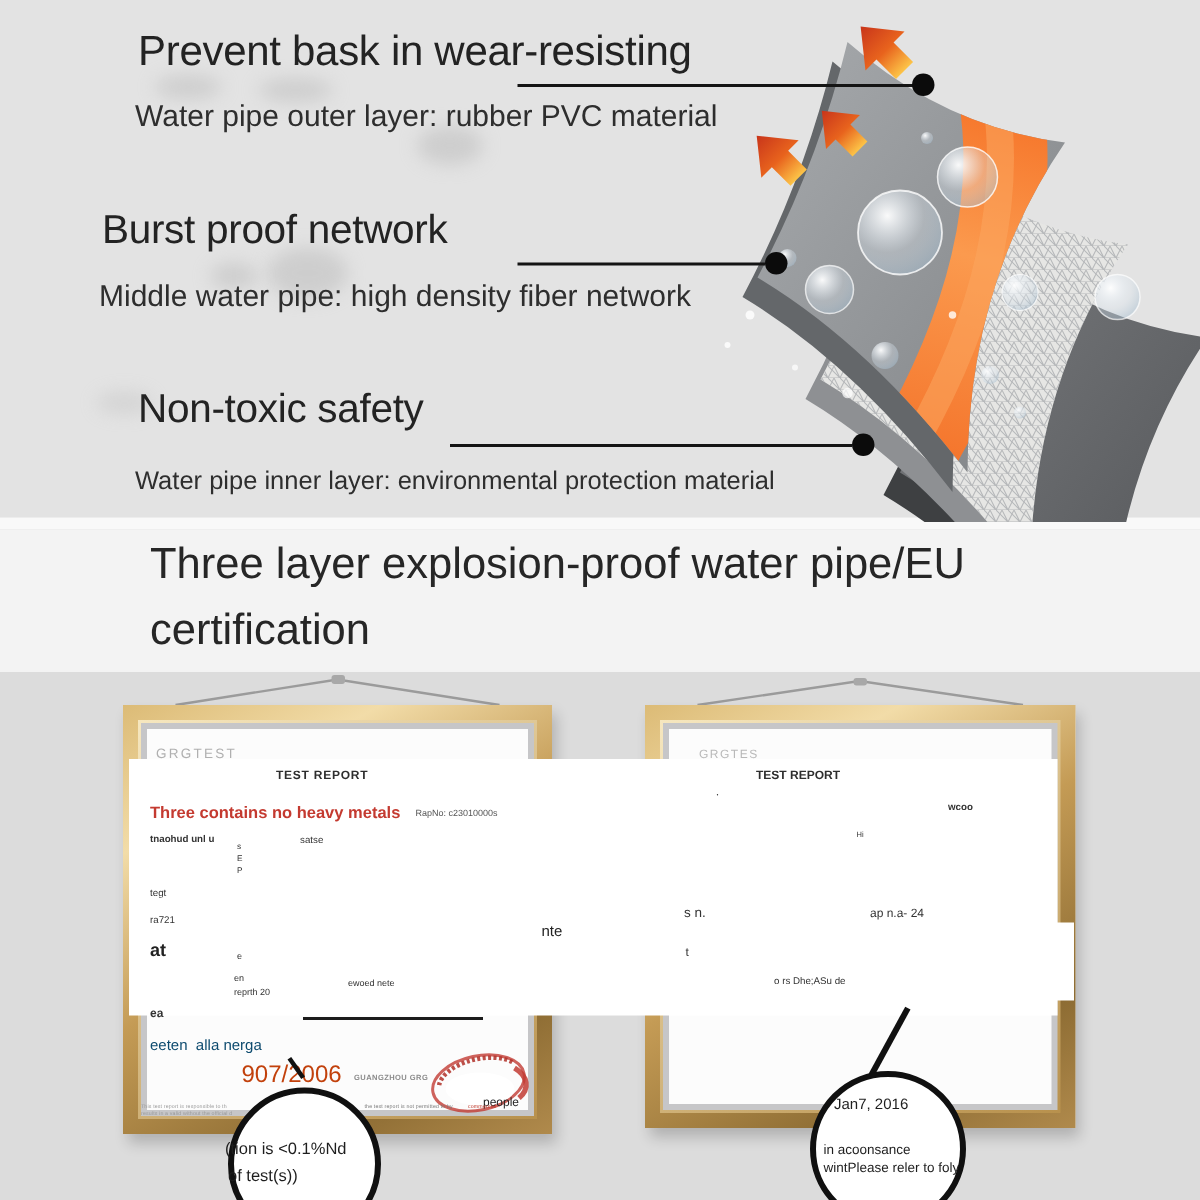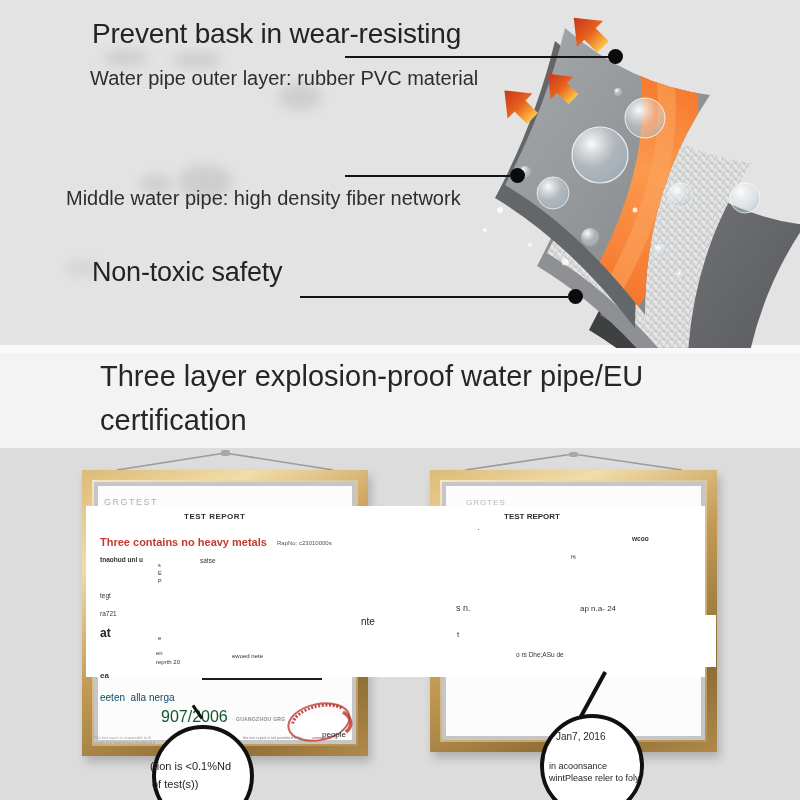--- a/index.html
+++ b/index.html
@@ -127,22 +127,24 @@
     <g transform="translate(132,88) rotate(-45)">
       <path d="M-16,0 L0,-20 L16,0 L7,0 L7,16 L-7,16 L-7,0 Z" fill="url(#gArrow)"></path>
     </g>
     <g transform="translate(90,106) rotate(-45) scale(1.1)">
       <path d="M-16,0 L0,-20 L16,0 L7,0 L7,16 L-7,16 L-7,0 Z" fill="url(#gArrow)"></path>
     </g>
   </svg>
 
   <div class="abs h-big" style="left:92px;top:18px;">Prevent bask in wear-resisting</div>
   <div class="abs h-sub" style="left:50px;top:67px;margin-left:40px;">Water pipe outer layer: rubber PVC material</div>
+  <div class="abs h-big" style="left:68px;top:138px;font-size:27px;">Burst proof network</div>
   <div class="abs h-sub" style="left:66px;top:187px;">Middle water pipe: high density fiber network</div>
   <div class="abs h-big" style="left:92px;top:257px;font-size:27px;">Non-toxic safety</div>
+  <div class="abs h-sub" style="left:90px;top:311px;font-size:17px;">Water pipe inner layer: environmental protection material</div>
 
   <div class="abs callout-line" style="left:345px;top:56px;width:265px;"></div>
   <div class="abs callout-dot" style="left:608px;top:49px;"></div>
   <div class="abs callout-line" style="left:345px;top:175px;width:165px;"></div>
   <div class="abs callout-dot" style="left:510px;top:168px;"></div>
   <div class="abs callout-line" style="left:300px;top:296px;width:268px;"></div>
   <div class="abs callout-dot" style="left:568px;top:289px;"></div>
 
   <div class="abs title-line" style="left:100px;top:360px;">Three layer explosion-proof water pipe/EU</div>
   <div class="abs title-line" style="left:100px;top:404px;">certification</div>
@@ -187,21 +189,21 @@
   <span class="fr" style="left:100px;top:610px;font-size:6.5px;">ra721</span>
   <span class="fr" style="left:100px;top:627px;font-size:12px;font-weight:600;color:#222;">at</span>
   <span class="fr" style="left:158px;top:635px;font-size:6px;">e</span>
   <span class="fr" style="left:100px;top:652px;font-size:8px;font-weight:700;margin-top:20px;">ea</span>
   <span class="fr" style="left:156px;top:650px;font-size:6px;">en</span>
   <span class="fr" style="left:156px;top:659px;font-size:6px;">reprth 20</span>
   <span class="fr" style="left:232px;top:653px;font-size:6px;">ewoed nete</span>
   <span class="fr" style="left:361px;top:616px;font-size:10px;color:#222;">nte</span>
   <div class="abs" style="left:202px;top:678px;width:120px;height:2px;background:#1c1c1c;"></div>
   <span class="fr" style="left:100px;top:692px;font-size:10px;color:#0c4a6e;">eeten  alla nerga</span>
-  <span class="fr" style="left:161px;top:708px;font-size:16px;color:#14532d;">907/2006</span>
+  <span class="fr" style="left:161px;top:708px;font-size:16px;color:#c2410c;">907/2006</span>
   <span class="fr" style="left:236px;top:717px;font-size:5px;font-weight:700;color:#8a8a8a;letter-spacing:.3px;">GUANGZHOU GRG</span>
 
   <svg class="abs" style="left:283px;top:698px;" width="72" height="52">
     <ellipse cx="36" cy="24" rx="31" ry="18" fill="none" stroke="#c23b33" stroke-width="2" opacity=".8" transform="rotate(-12 36 24)"></ellipse>
     <path d="M10,20 A28 15 0 0 1 62,16" fill="none" stroke="#b03028" stroke-width="3" stroke-dasharray="2,1.6" opacity=".85" transform="rotate(-12 36 24)"></path>
     <path d="M60,14 A28 16 0 0 1 63,34" fill="none" stroke="#c23b33" stroke-width="3.5" opacity=".85"></path>
     <ellipse cx="37" cy="28" rx="23" ry="11" fill="#ffffff" opacity=".95"></ellipse>
   </svg>
   <span class="fr stamp-people" style="left:322px;top:731px;">people</span>
 

